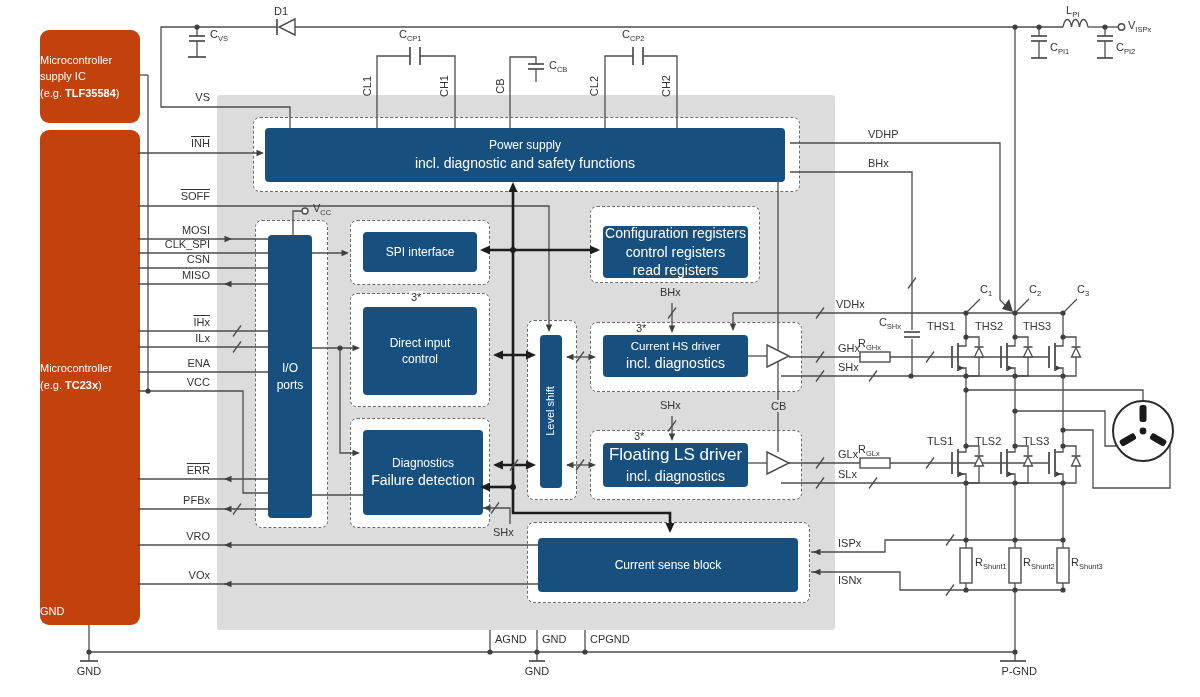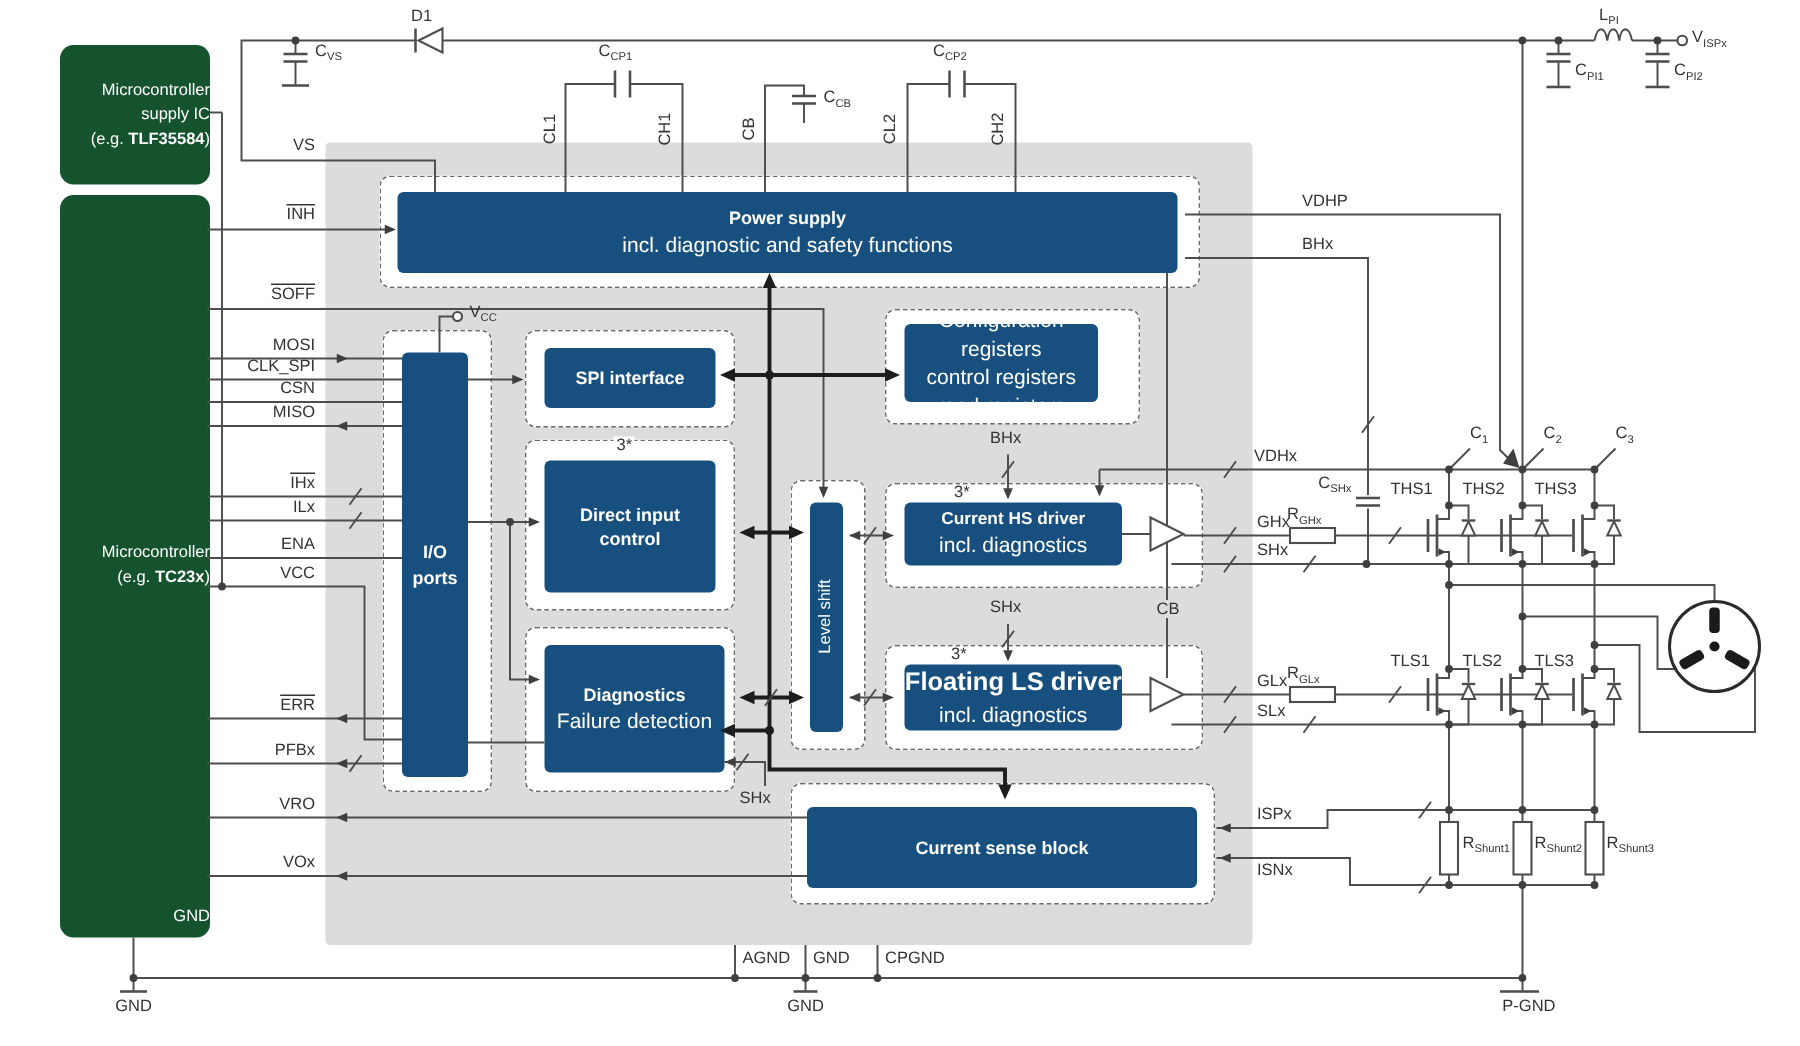--- a/index.html
+++ b/index.html
@@ -1,22 +1,22 @@
 <!DOCTYPE html>
 <html><head>
 <meta charset="utf-8">
 <style>
   html,body{margin:0;padding:0;background:#fff;font-family:"Liberation Sans",sans-serif}
   #canvas{position:relative;width:1200px;height:697px;background:#fff;overflow:hidden}
   .gray{position:absolute;background:#dcdcdd;border-radius:3px}
   .dash{position:absolute;border:1.5px dashed #666b71;border-radius:7px;background:#fff;box-sizing:border-box}
   .bb{position:absolute;background:#17507f;border-radius:4px;color:#fff;display:flex;flex-direction:column;justify-content:center;align-items:center;text-align:center;line-height:1.35}
-  .bt{font-weight:bold;font-size:12px}
+  .bt{font-weight:normal;font-size:12px}
   .bs{font-size:14px}
-  .red{position:absolute;background:#14532d;border-radius:9px;color:#fff;text-align:right;font-size:11px;line-height:1.5}
+  .red{position:absolute;background:#c2410c;border-radius:9px;color:#fff;text-align:left;font-size:11px;line-height:1.5}
   .red .b{font-weight:bold}
   .lbl{position:absolute;font-size:11px;color:#333;white-space:nowrap;line-height:1.1;z-index:30}
   .lbl sub{font-size:7.5px;vertical-align:-3px}
   .ov{text-decoration:overline}
   .ra{text-align:right}
   .rot{transform:rotate(-90deg);transform-origin:50% 50%;text-align:center}
   .bgg{background:#dcdcdd;padding:0 2px}
   .bgw{background:#fff;padding:0 2px}
   .vtxt{position:absolute;color:#fff;font-size:11px;z-index:30;transform:rotate(-90deg);transform-origin:50% 50%;text-align:center}
   svg{position:absolute;left:0;top:0;z-index:20}
@@ -52,21 +52,21 @@
     <div class="bt">ports</div>
   </div>
   <div class="bb z3" style="left:363px;top:307px;width:114px;height:88px">
     <div class="bt">Direct input</div>
     <div class="bt">control</div>
   </div>
   <div class="bb z3" style="left:363px;top:430px;width:120px;height:85px">
     <div class="bt">Diagnostics</div>
     <div class="bs">Failure detection</div>
   </div>
-  <div class="bb z3" style="left:603px;top:216px;width:129px;height:52px">
+  <div class="bb z3" style="left:603px;top:226px;width:145px;height:52px">
     <div class="bs">Configuration registers</div>
     <div class="bs">control registers</div>
     <div class="bs">read registers</div>
   </div>
   <div class="bb z3" style="left:540px;top:335px;width:22px;height:153px"></div>
   <div class="vtxt" style="left:496px;top:404px;width:110px;height:14px">Level shift</div>
   <div class="bb z3" style="left:603px;top:335px;width:145px;height:42px">
     <div class="bt" style="font-size:11.5px">Current HS driver</div>
     <div class="bs">incl. diagnostics</div>
   </div>

